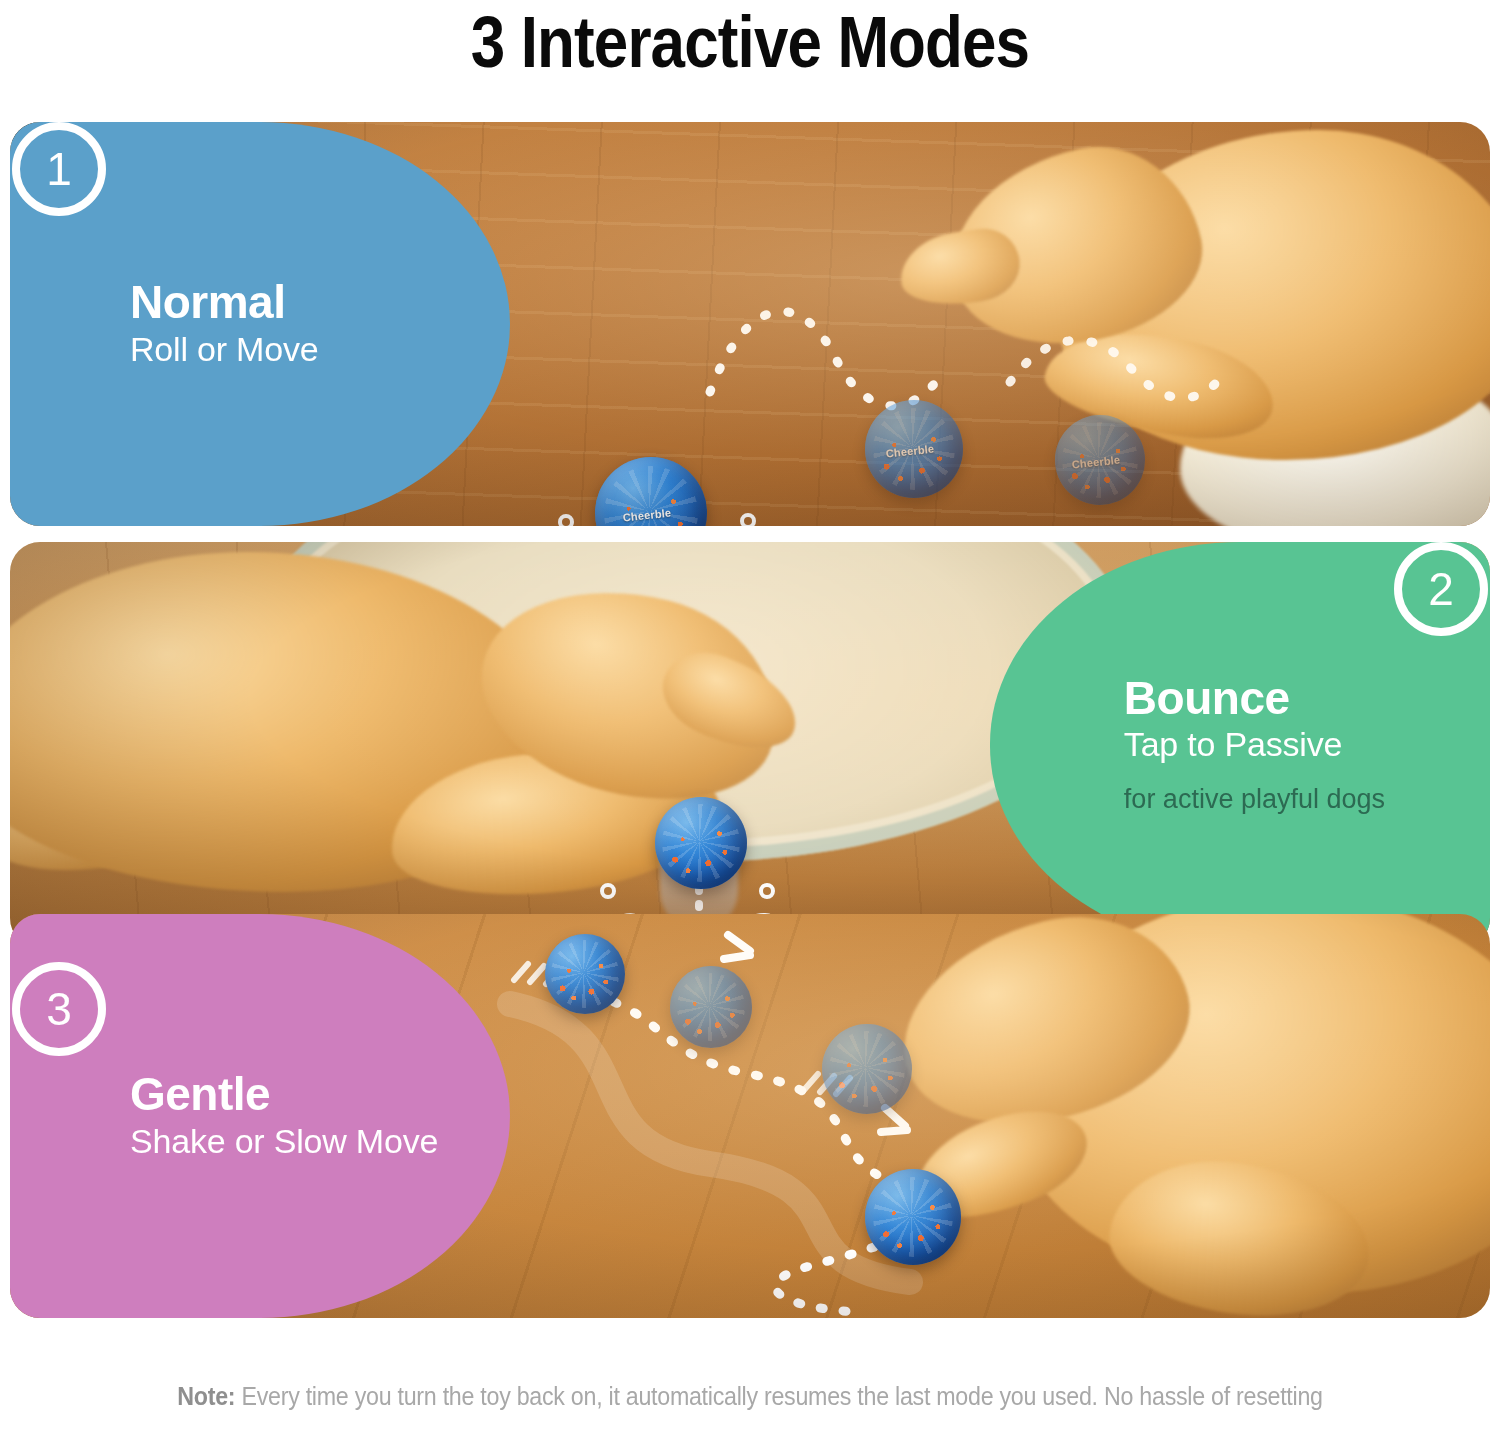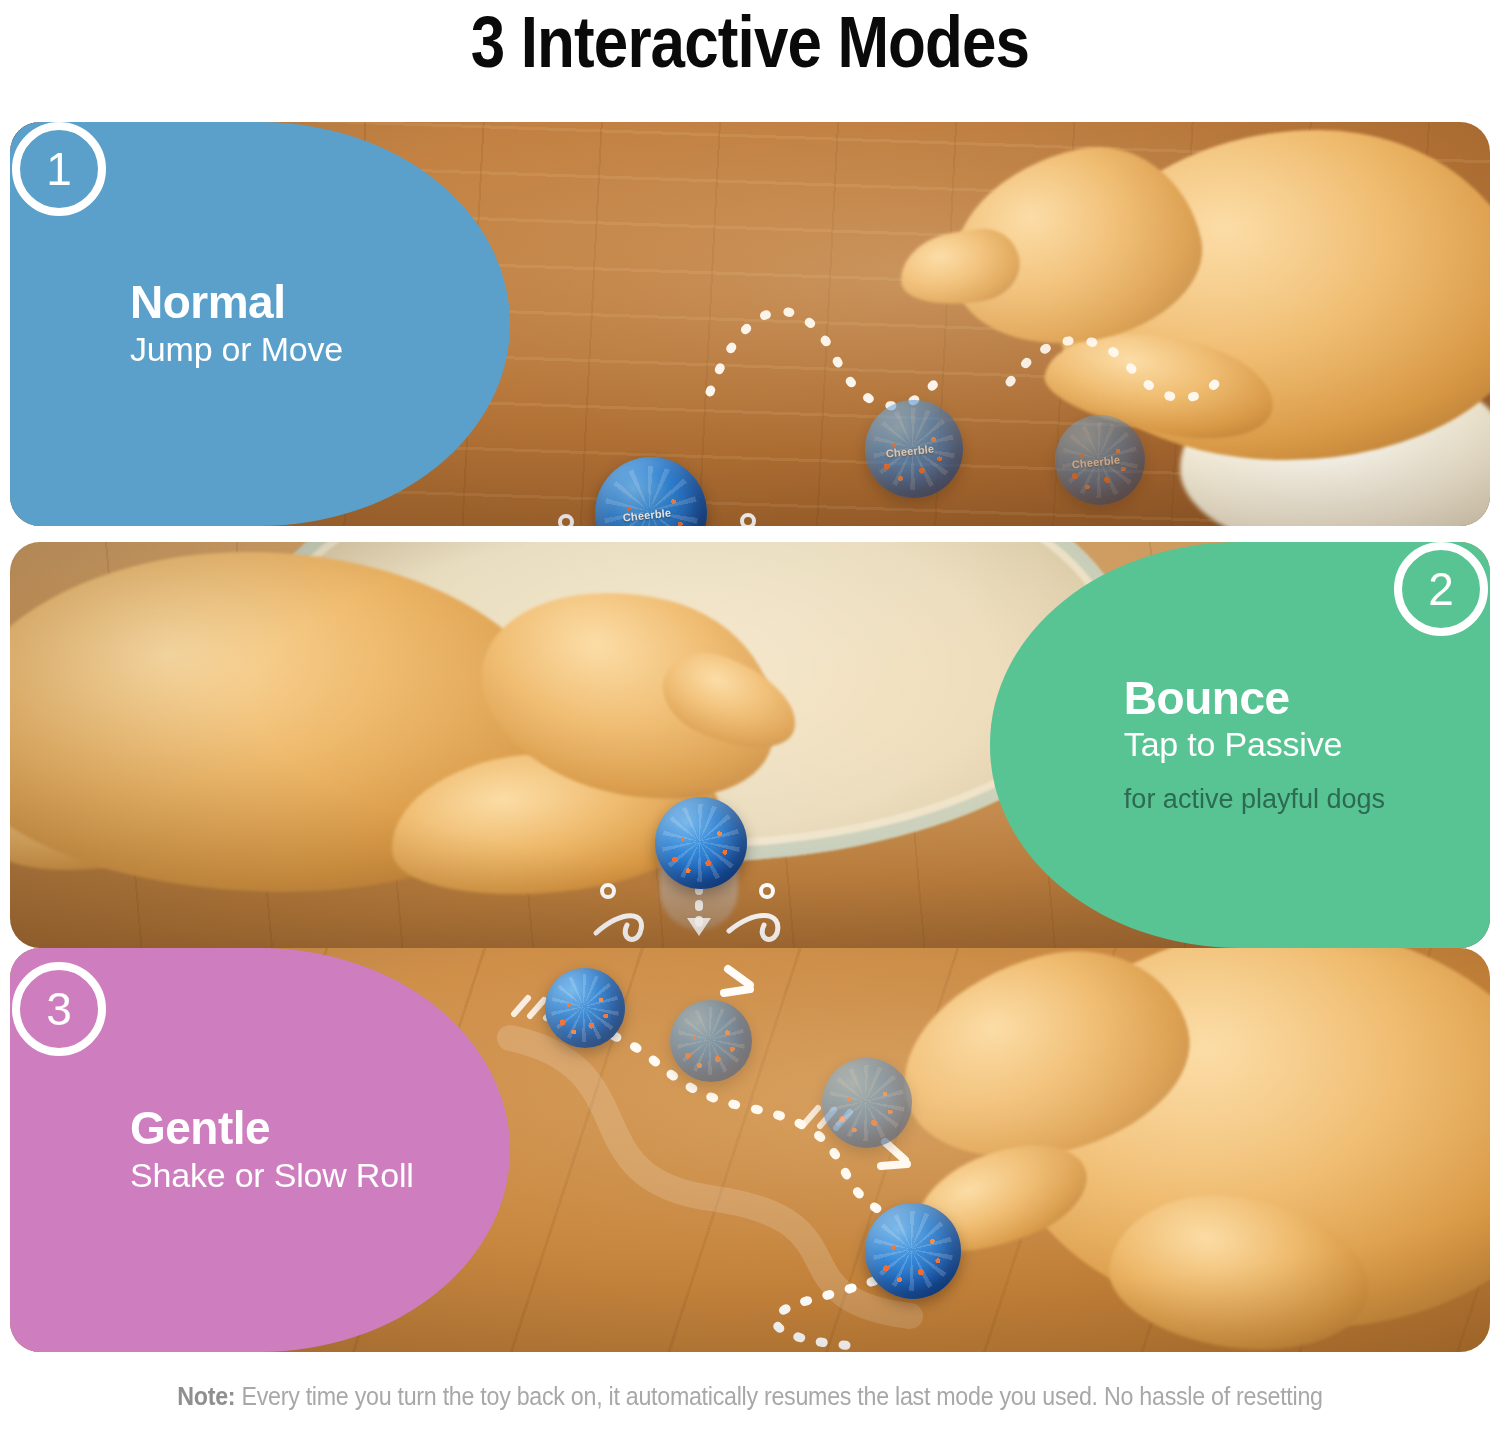--- a/index.html
+++ b/index.html
@@ -30,21 +30,21 @@
   
   .panel {
     position: absolute;
     left: 10px;
     width: 1480px;
     border-radius: 30px;
     overflow: hidden;
   }
   #panel-1 { top: 122px; height: 404px; }
   #panel-2 { top: 542px; height: 406px; }
-  #panel-3 { top: 948px; height: 404px; }
+  #panel-3 { top: 914px; height: 404px; }
 
   
   .photo {
     position: absolute; inset: 0;
     background:
       repeating-linear-gradient(93deg,
         rgba(120,70,25,.16) 0px, rgba(120,70,25,.16) 2px,
         rgba(0,0,0,0) 2px, rgba(0,0,0,0) 118px),
       repeating-linear-gradient(2deg,
         rgba(255,225,175,.10) 0px, rgba(255,225,175,.10) 3px,
@@ -344,21 +344,21 @@
         <div class="fleck"></div>
       <span class="brand">Cheerble</span>
     </div>
 
     <div class="vignette"></div>
 
     <div class="mode-card card-left">
       <div class="card-shape shape-left" style="--c:#5BA0CA"></div>
       <div class="card-text">
         <div class="mode-name">Normal</div>
-        <div class="mode-action">Jump or Move</div>
+        <div class="mode-action">Roll or Move</div>
       </div>
     </div>
   </div>
   <div class="badge badge-1" style="--c:#5BA0CA">1</div>
 
   <div class="panel" id="panel-2">
     <div class="photo floor-2"></div>
     <div class="carpet-2"></div>
 
     <div class="dog dog-tail-2"></div>
@@ -448,21 +448,21 @@
       <div class="swirl"></div>
         <div class="fleck"></div>
     </div>
 
     <div class="vignette"></div>
 
     <div class="mode-card card-left">
       <div class="card-shape shape-left" style="--c:#CE7EBE"></div>
       <div class="card-text">
         <div class="mode-name">Gentle</div>
-        <div class="mode-action">Shake or Slow Roll</div>
+        <div class="mode-action">Shake or Slow Move</div>
       </div>
     </div>
   </div>
   <div class="badge badge-3" style="--c:#CE7EBE">3</div>
 
   <div class="note">
     <b>Note:</b><span> Every time you turn the toy back on, it automatically resumes the last mode you used. No hassle of resetting</span>
   </div>
 
 </div>

